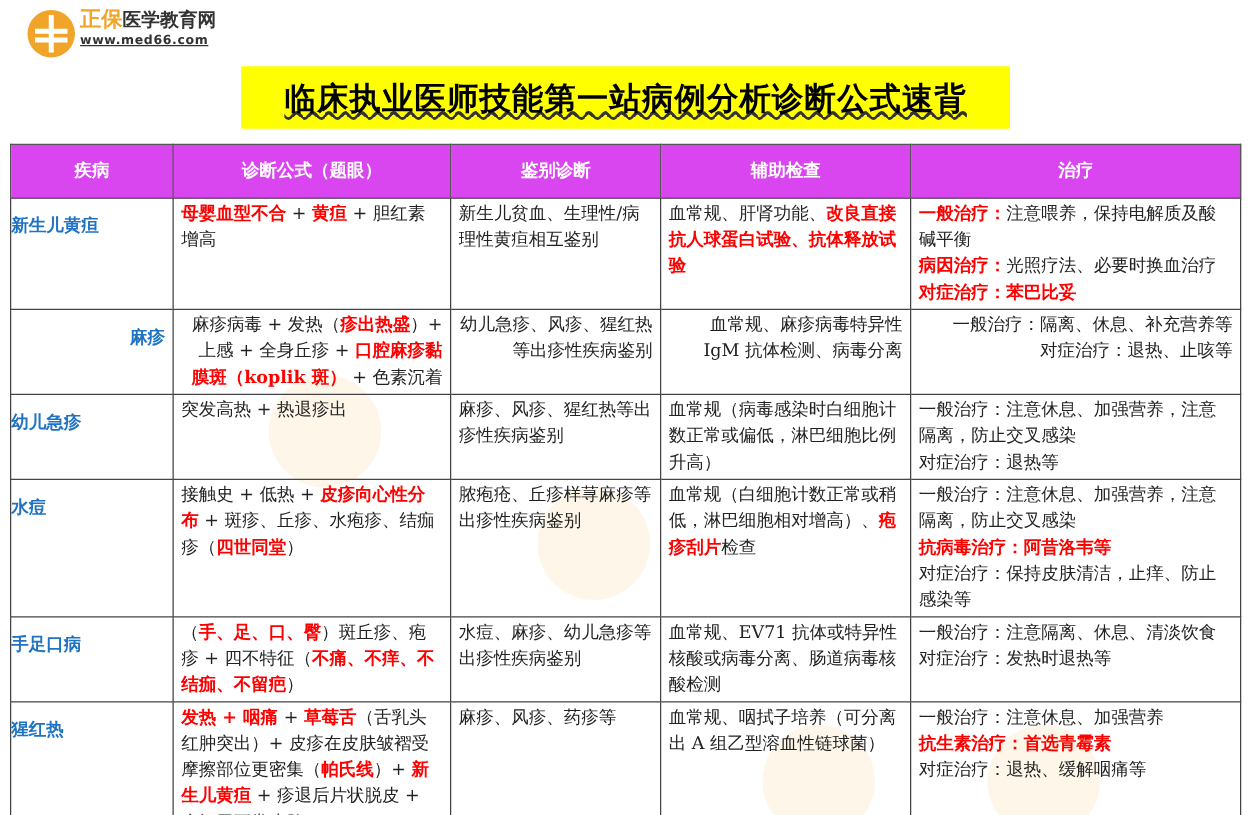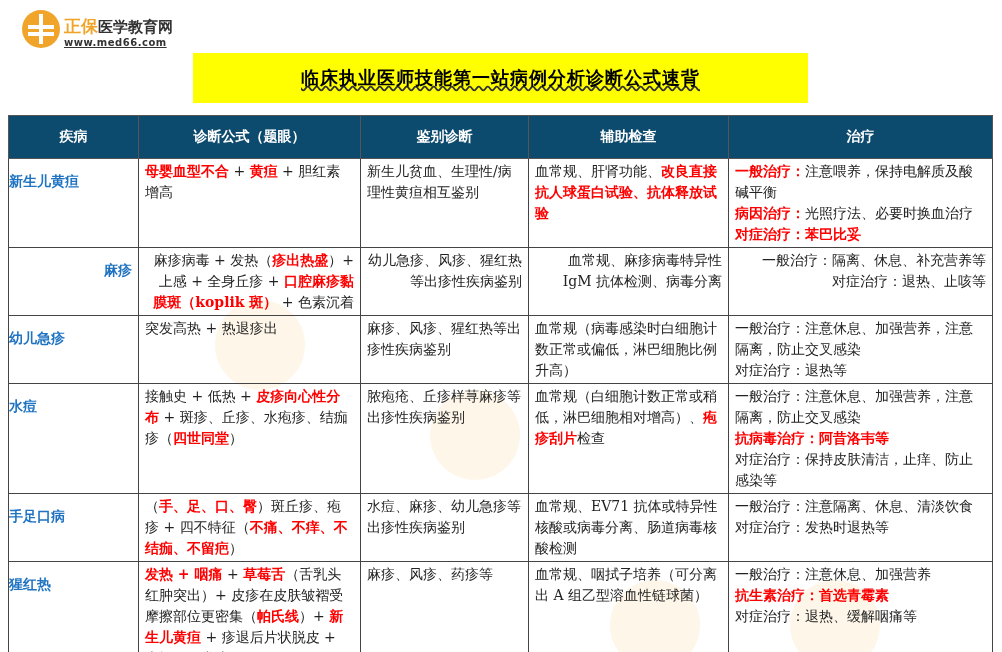--- a/index.html
+++ b/index.html
@@ -1,32 +1,32 @@
 <!DOCTYPE html>
 <html><head>
 <meta charset="utf-8">
 <style>
   html, body { margin:0; padding:0; background:#ffffff; }
   body { width:1002px; height:652px; position:relative; overflow:hidden;
          font-family: "DejaVu Serif", "Liberation Serif", serif; color:#222; }
-  .logo { position:absolute; left:22px; top:8px; height:40px; display:flex; align-items:flex-end; }
+  .logo { position:absolute; left:22px; top:8px; height:40px; display:flex; align-items:flex-start; }
   .logo-mark { width:38px; height:38px; border-radius:50%; background:#f0a52a; position:relative; margin-right:4px; }
   .logo-mark:before { content:""; position:absolute; left:17px; top:4px; width:4px; height:30px; background:#fff; }
   .logo-mark:after { content:""; position:absolute; left:6px; top:15px; width:26px; height:4px; background:#fff; box-shadow:0 7px 0 #fff; }
   .logo-text { display:flex; flex-direction:column; line-height:1; }
   .logo-top { font-family:"DejaVu Sans", sans-serif; font-weight:bold; font-size:15px; }
   .logo-top .brand { color:#f0a52a; font-size:17px; }
   .logo-top .rest { color:#333; }
   .logo-url { font-family:"DejaVu Sans", sans-serif; font-weight:bold; font-size:10px; color:#333; margin-top:3px; letter-spacing:0.5px;text-decoration:underline; }
   .title-bar { position:absolute; left:193px; top:53px; width:615px; height:50px; background:#ffff00;
                display:flex; align-items:center; justify-content:center; }
-  .title { font-family:"DejaVu Sans", sans-serif; font-weight:bold; font-size:18px; color:#000;
+  .title { font-family:"DejaVu Sans", sans-serif; font-weight:bold; font-size:25px; color:#000;
            text-decoration:underline; text-decoration-style:wavy; text-decoration-color:#333; letter-spacing:1px; }
   table { position:absolute; left:8px; top:115px; width:984px; border-collapse:collapse; table-layout:fixed; }
-  th { background:#0c4a6e; color:#fff; font-family:"DejaVu Sans", sans-serif; font-weight:bold; font-size:14px;
+  th { background:#d946ef; color:#fff; font-family:"DejaVu Sans", sans-serif; font-weight:bold; font-size:14px;
        height:40px; border:1px solid #555; text-align:center; }
   td { border:1px solid #444; vertical-align:top; font-size:14px; line-height:21px; padding:2px 6px 2px 6px; }
   td.disease { color:#1f73c2; font-weight:bold; font-size:14px; padding-top:12px; padding-left:0; }
   .red { color:#ff0000; font-weight:bold; }
   .wm { position:absolute; border-radius:50%; background:rgba(240,165,42,0.10); pointer-events:none; }
 </style>
 </head>
 <body>
 
 <div class="wm" style="left:215px;top:300px;width:90px;height:90px;"></div>

